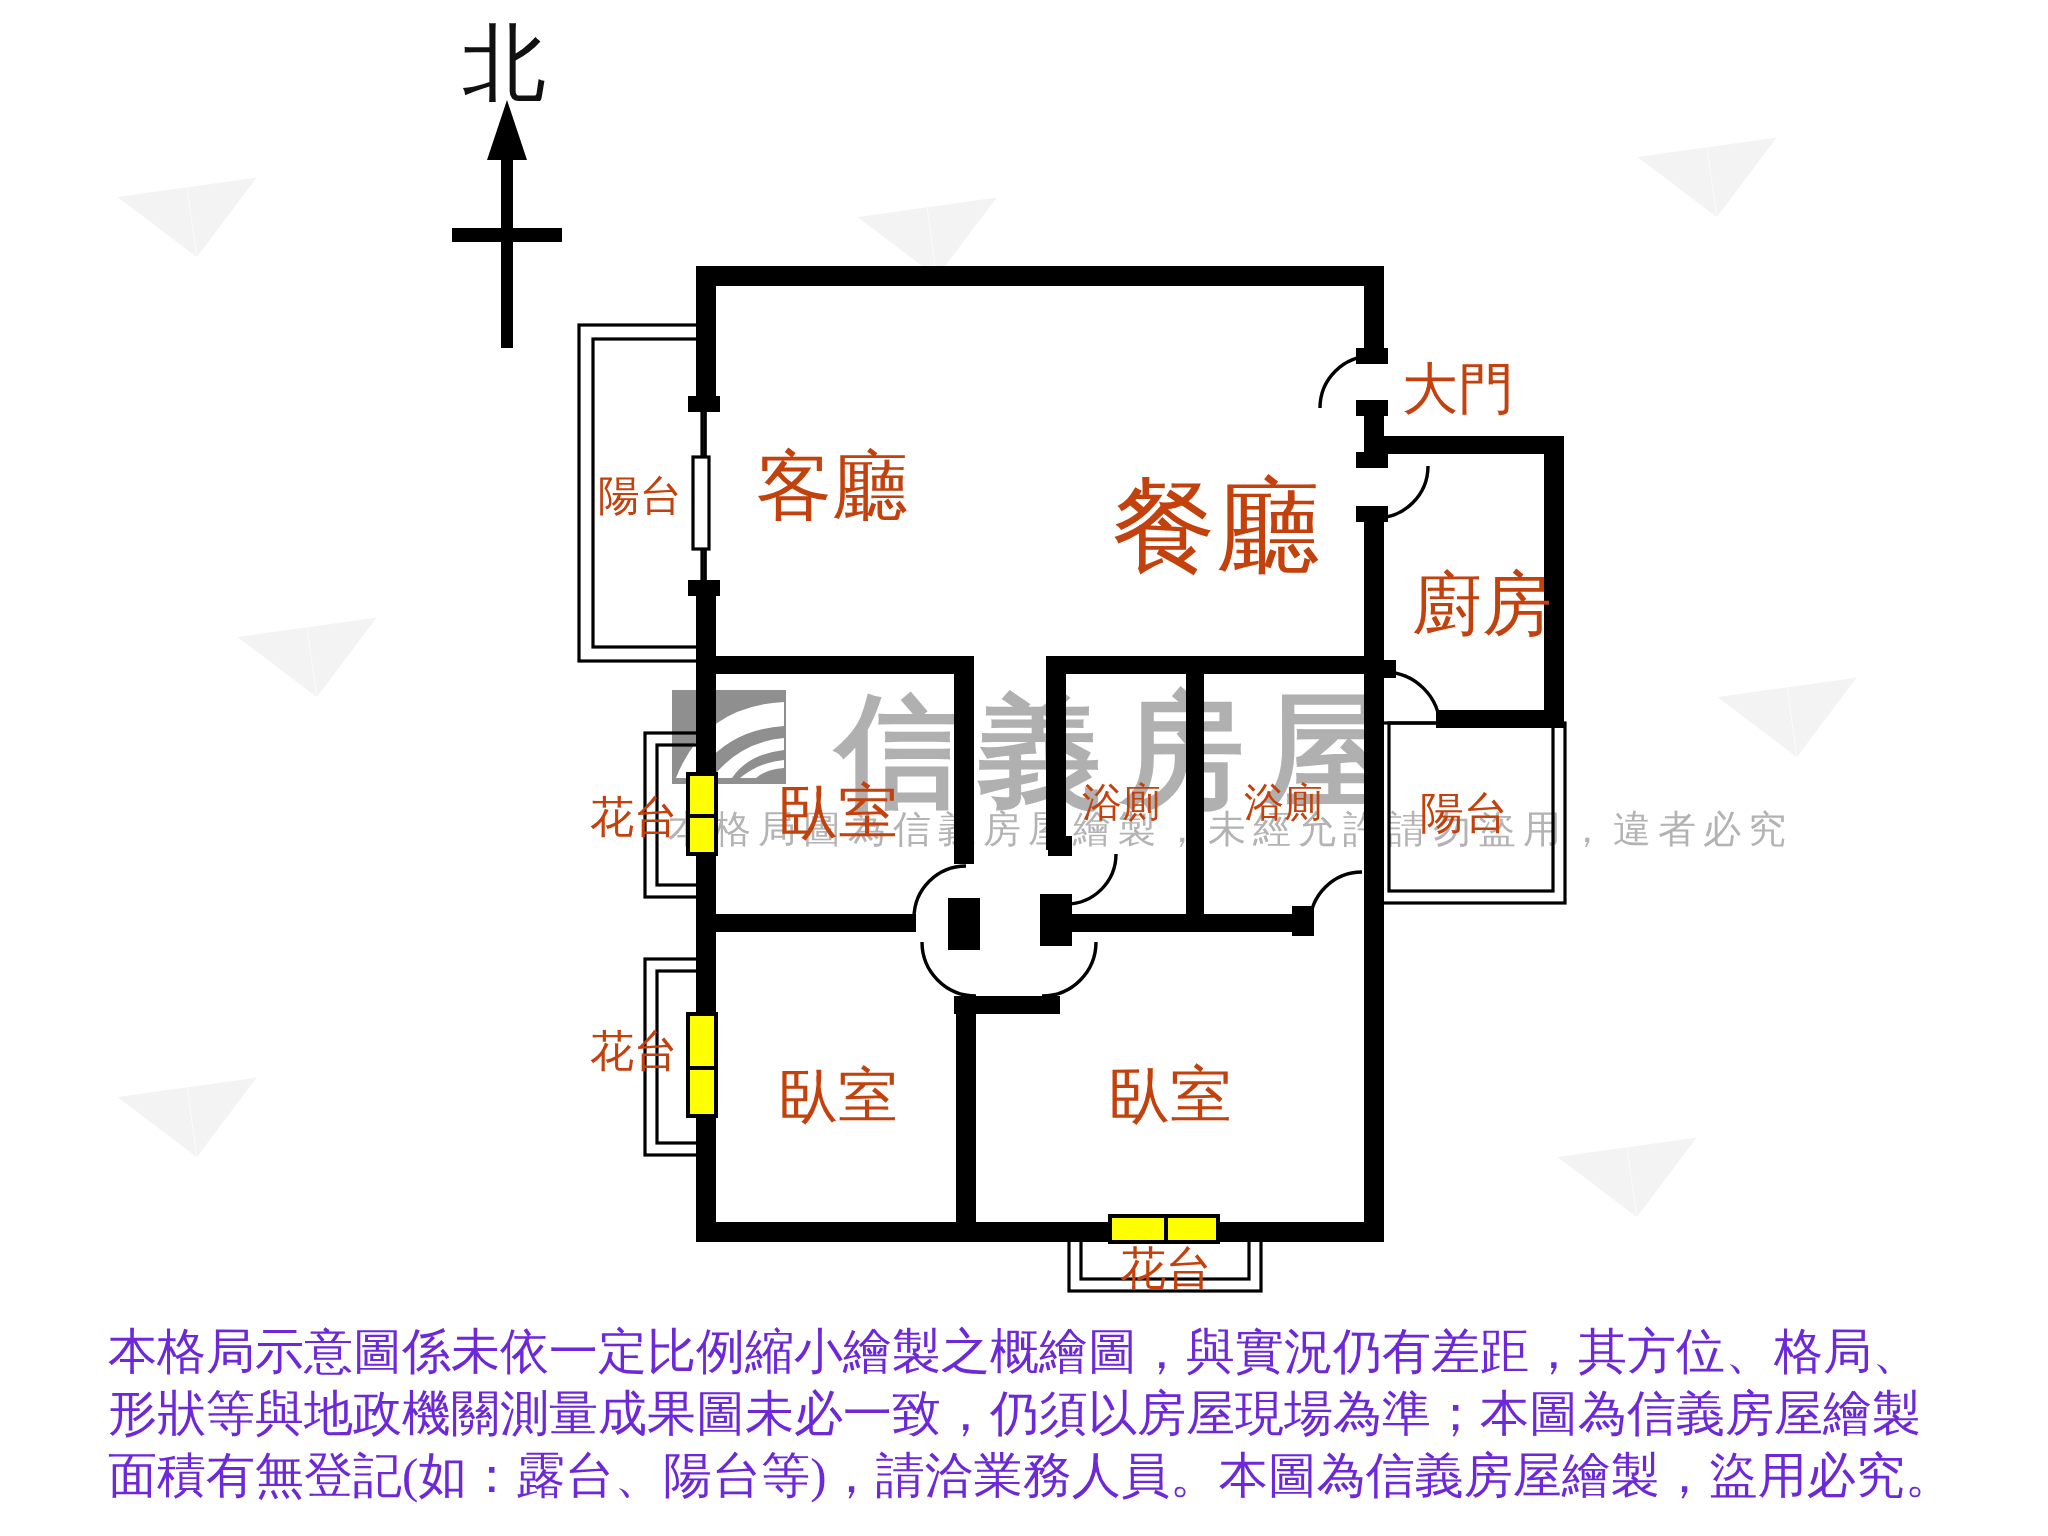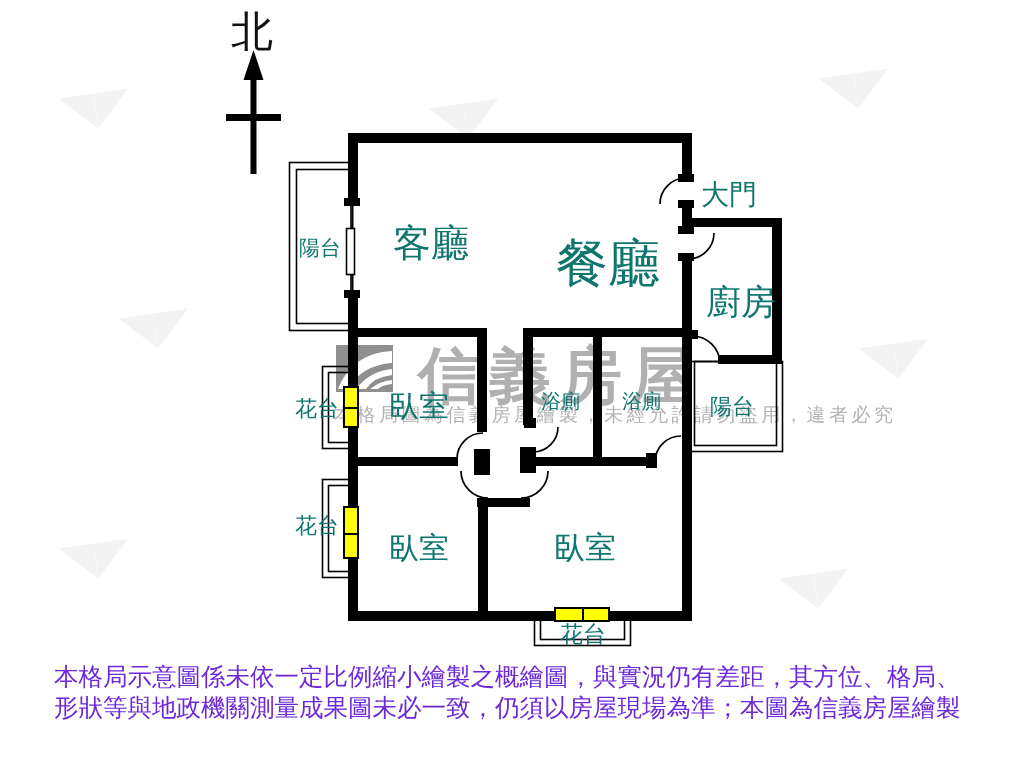--- a/index.html
+++ b/index.html
@@ -1,20 +1,20 @@
 <!DOCTYPE html>
 <html><head>
 <meta charset="utf-8">
 <style>
   html,body{margin:0;padding:0;background:#fff;}
   #canvas{position:relative;width:1024px;height:768px;background:#ffffff;overflow:hidden;
           font-family:"Liberation Serif","DejaVu Serif",serif;}
   .wall{position:absolute;background:#000;z-index:30;}
   .jamb{position:absolute;background:#000;z-index:31;}
-  .room-label{position:absolute;color:#0f766e;z-index:50;white-space:nowrap;
+  .room-label{position:absolute;color:#c2410c;z-index:50;white-space:nowrap;
               font-family:Liberation Serif, serif;}
   .win{position:absolute;background:#ffff00;border:2px solid #000;box-sizing:border-box;z-index:40;}
   .win .div-h{position:absolute;left:0;right:0;top:50%;height:2px;background:#000;}
   .win .div-v{position:absolute;top:0;bottom:0;left:50%;width:2px;background:#000;}
   #thin-layer{position:absolute;left:0;top:0;z-index:20;}
   #wm-big{position:absolute;left:418px;top:334px;font-size:62px;font-weight:bold;
           letter-spacing:9px;color:#9d9d9d;opacity:.8;z-index:10;white-space:nowrap;}
   #wm-small{position:absolute;left:334px;top:402px;font-size:19px;letter-spacing:3.5px;
             color:#ababab;opacity:.9;z-index:10;white-space:nowrap;}
   #wm-logo{position:absolute;left:336px;top:345px;z-index:10;}
@@ -129,33 +129,34 @@
     </div>
   <div class="win" style="left:343px;top:506px;width:16px;height:53px;">
       <span class="div-h"></span>
     </div>
   <div class="win" style="left:554px;top:607px;width:56px;height:15px;">
       <span class="div-v"></span>
     </div>
 
   <div id="north-label">北</div>
 
-  <div class="room-label" style="left:378px;top:218px;font-size:38px;margin-left:15px;">客廳</div>
+  <div class="room-label" style="left:378px;top:218px;font-size:38px;">客廳</div>
   <div class="room-label" style="left:556px;top:229px;font-size:52px;">餐廳</div>
   <div class="room-label" style="left:701px;top:176px;font-size:28px;">大門</div>
   <div class="room-label" style="left:706px;top:279px;font-size:35px;">廚房</div>
   <div class="room-label" style="left:299px;top:234px;font-size:21px;">陽台</div>
   <div class="room-label" style="left:710px;top:392px;font-size:22px;">陽台</div>
   <div class="room-label" style="left:295px;top:394px;font-size:22px;">花台</div>
   <div class="room-label" style="left:295px;top:511px;font-size:22px;">花台</div>
   <div class="room-label" style="left:560px;top:619px;font-size:23px;">花台</div>
   <div class="room-label" style="left:389px;top:386px;font-size:30px;">臥室</div>
   <div class="room-label" style="left:389px;top:528px;font-size:30px;">臥室</div>
   <div class="room-label" style="left:554px;top:527px;font-size:31px;">臥室</div>
   <div class="room-label" style="left:541px;top:388px;font-size:20px;">浴廁</div>
   <div class="room-label" style="left:622px;top:388px;font-size:20px;">浴廁</div>
 
   <div id="disclaimer">
     <div>本格局示意圖係未依一定比例縮小繪製之概繪圖，與實況仍有差距，其方位、格局、</div>
     <div>形狀等與地政機關測量成果圖未必一致，仍須以房屋現場為準；本圖為信義房屋繪製</div>
+    <div>面積有無登記(如：露台、陽台等)，請洽業務人員。本圖為信義房屋繪製，盜用必究。</div>
   </div>
 
 </div>
 
 </body></html>

